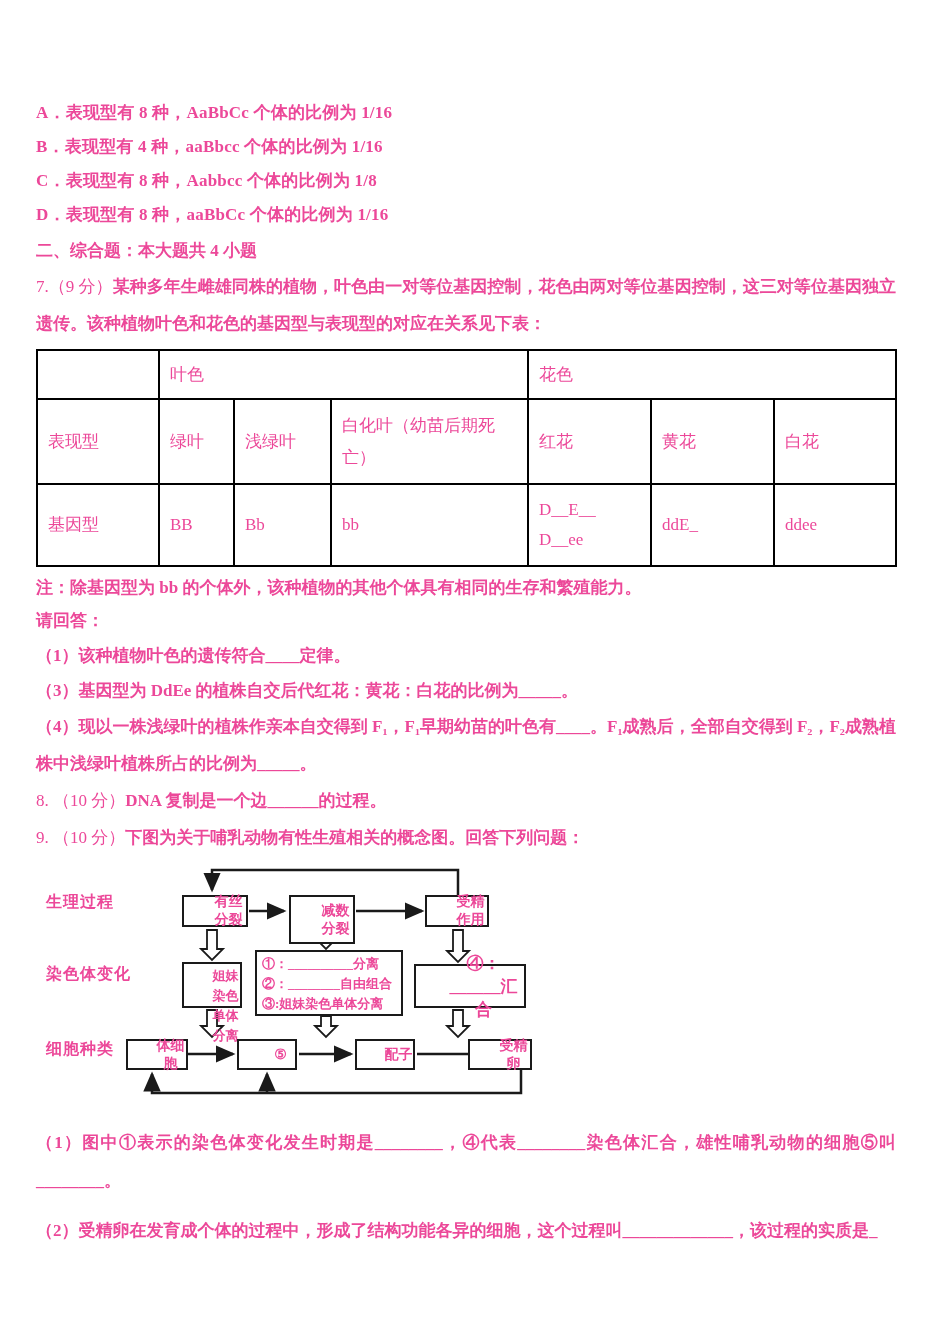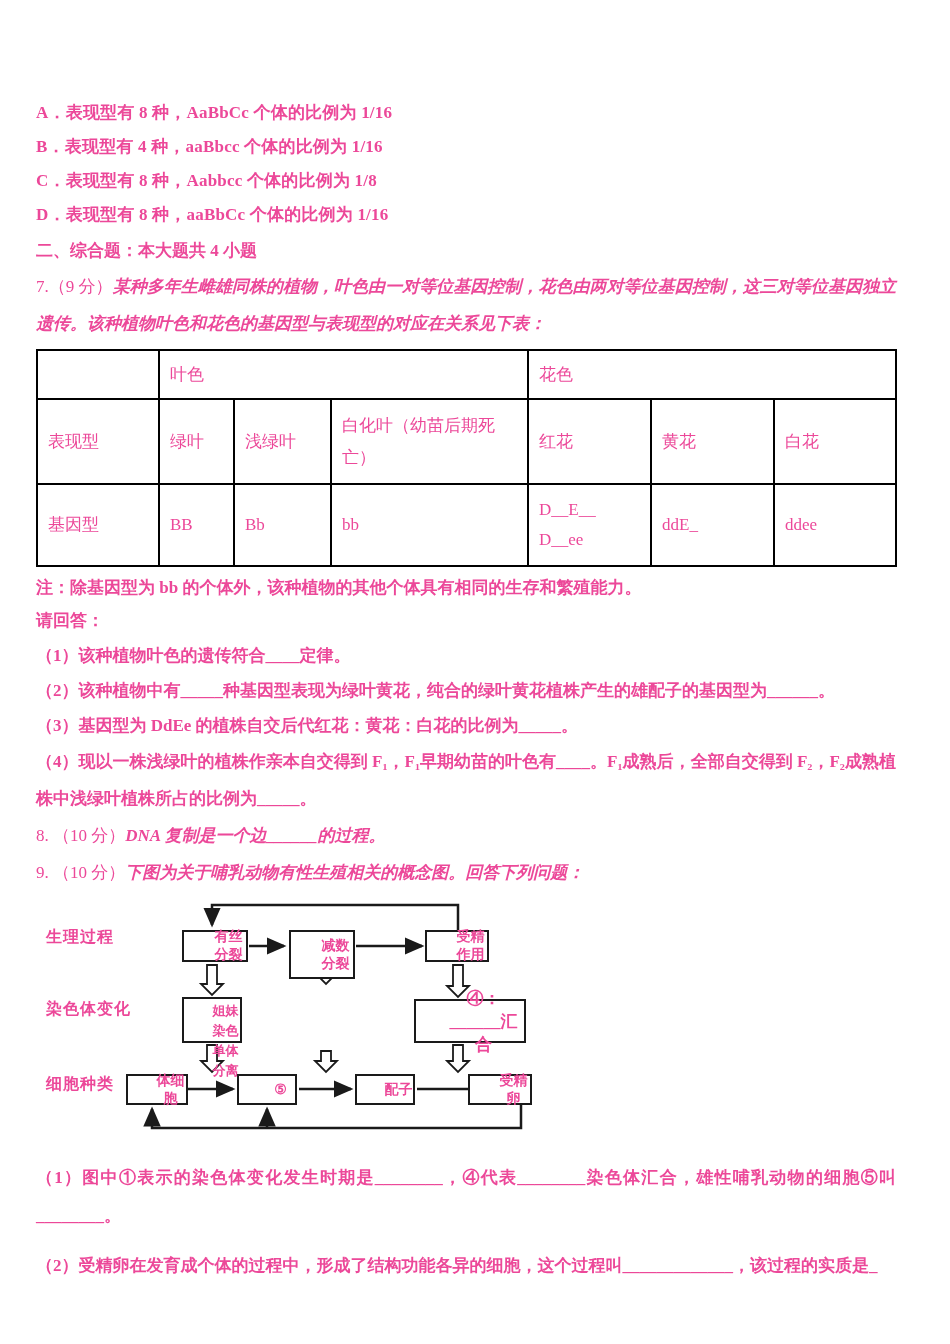--- a/index.html
+++ b/index.html
@@ -13,21 +13,21 @@
     font-size:17px;
     overflow:hidden;
   }
   .content { position:absolute; left:36px; top:96px; width:860px; }
 
   p { margin:0; }
   .opt { font-weight:bold; line-height:34px; letter-spacing:0.2px; }
   .sec { font-weight:bold; line-height:34px; margin-top:2px; }
   .qline { line-height:37px; text-align:justify; }
   .qnum { font-weight:normal; }
-  .qbold { font-weight:bold;font-style:italic; }
+  .qbold { font-weight:bold; }
   .subq { font-weight:bold; line-height:35px; text-align:justify; }
 
   table.geno {
     border-collapse:collapse;
     width:859px;
     margin-top:7px;
     table-layout:fixed;
   }
   table.geno td {
     border:2px solid #000;
@@ -114,21 +114,20 @@
         </td>
         <td class="bold">ddE_</td>
         <td class="bold">ddee</td>
       </tr>
     </tbody>
       </table>
 
     <p class="note">注：除基因型为 bb 的个体外，该种植物的其他个体具有相同的生存和繁殖能力。</p>
     <p class="prompt">请回答：</p>
     <p class="subq">（1）该种植物叶色的遗传符合____定律。</p>
-    <p class="subq">（2）该种植物中有_____种基因型表现为绿叶黄花，纯合的绿叶黄花植株产生的雄配子的基因型为______。</p>
     <p class="subq">（3）基因型为 DdEe 的植株自交后代红花：黄花：白花的比例为_____。</p>
     <p class="subq" style="line-height:37px">（4）现以一株浅绿叶的植株作亲本自交得到 F₁，F₁早期幼苗的叶色有____。F₁成熟后，全部自交得到 F₂，F₂成熟植株中浅绿叶植株所占的比例为_____。</p>
 
     <p class="qline"><span class="qnum">8.</span>&nbsp;<span class="qnum">（10 分）</span><span class="qbold">DNA 复制是一个边______的过程。</span></p>
 
     <p class="qline"><span class="qnum">9.</span>&nbsp;<span class="qnum">（10 分）</span><span class="qbold">下图为关于哺乳动物有性生殖相关的概念图。回答下列问题：</span></p>
 
     <div class="diagram">
 
       <svg class="wires" width="860" height="252">
@@ -169,20 +168,25 @@
 
       <div class="rlabel" style="top:30px">生理过程</div>
       <div class="rlabel" style="top:102px">染色体变化</div>
       <div class="rlabel" style="top:177px">细胞种类</div>
 
       <div class="dbox single" style="left:146px; top:33px; width:66px; height:32px;">有丝分裂</div>
       <div class="dbox single" style="left:253px; top:33px; width:66px; height:49px;">减数分裂</div>
       <div class="dbox single" style="left:389px; top:33px; width:64px; height:32px;">受精作用</div>
 
       <div class="dbox" style="left:146px; top:100px; width:60px; height:46px; font-size:13px; line-height:20px; padding-top:2px;">姐妹染色单体分离</div>
+      <div class="dbox" style="left:219px; top:88px; width:148px; height:66px; padding:2px 0 0 5px;">
+        <div class="mbox-line">①：__________分离</div>
+        <div class="mbox-line">②：________自由组合</div>
+        <div class="mbox-line">③:姐妹染色单体分离</div>
+      </div>
       <div class="dbox single" style="left:378px; top:102px; width:112px; height:44px; font-size:17px;">④：______汇合</div>
 
       <div class="dbox single" style="left:90px;  top:177px; width:62px; height:31px;">体细胞</div>
       <div class="dbox single" style="left:201px; top:177px; width:60px; height:31px;">⑤</div>
       <div class="dbox single" style="left:319px; top:177px; width:60px; height:31px;">配子</div>
       <div class="dbox single" style="left:432px; top:177px; width:64px; height:31px;">受精卵</div>
     </div>
 
     <p class="subq" style="line-height:38px; margin-top:10px;">（1）图中①表示的染色体变化发生时期是________，④代表________染色体汇合，雄性哺乳动物的细胞⑤叫________。</p>
     <p class="subq" style="line-height:38px; margin-top:12px;">（2）受精卵在发育成个体的过程中，形成了结构功能各异的细胞，这个过程叫_____________，该过程的实质是_</p>

